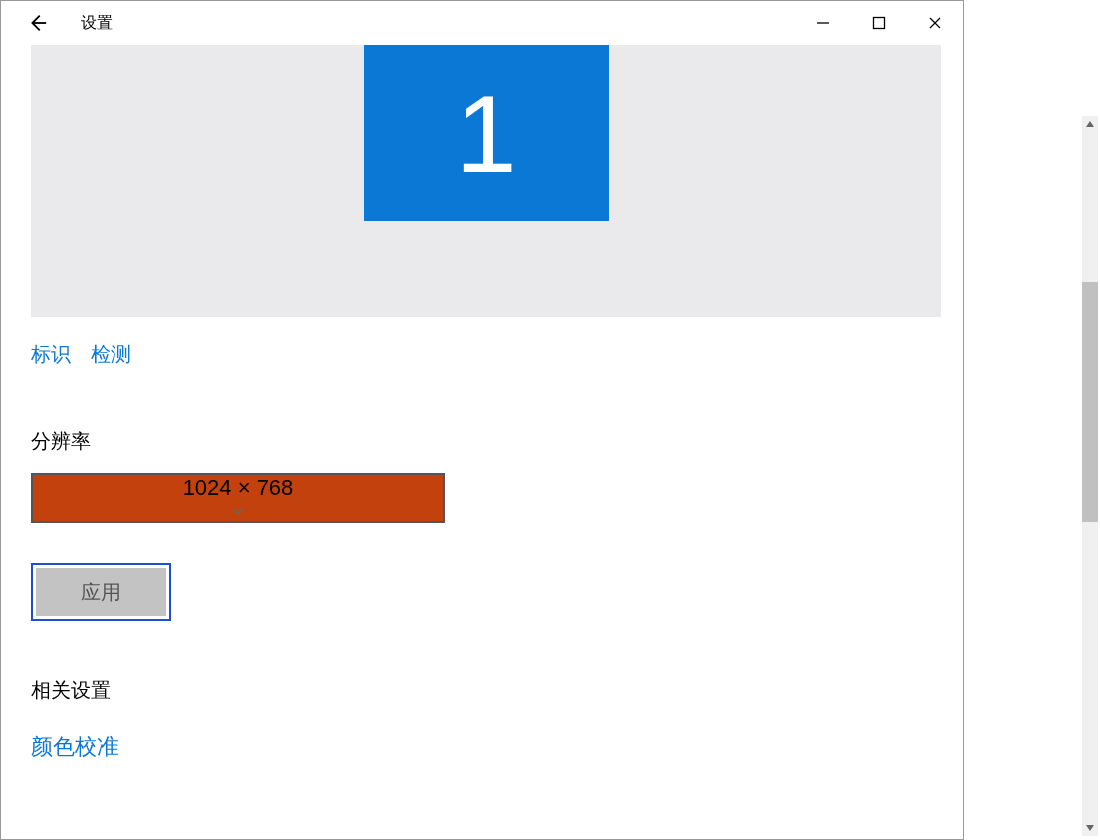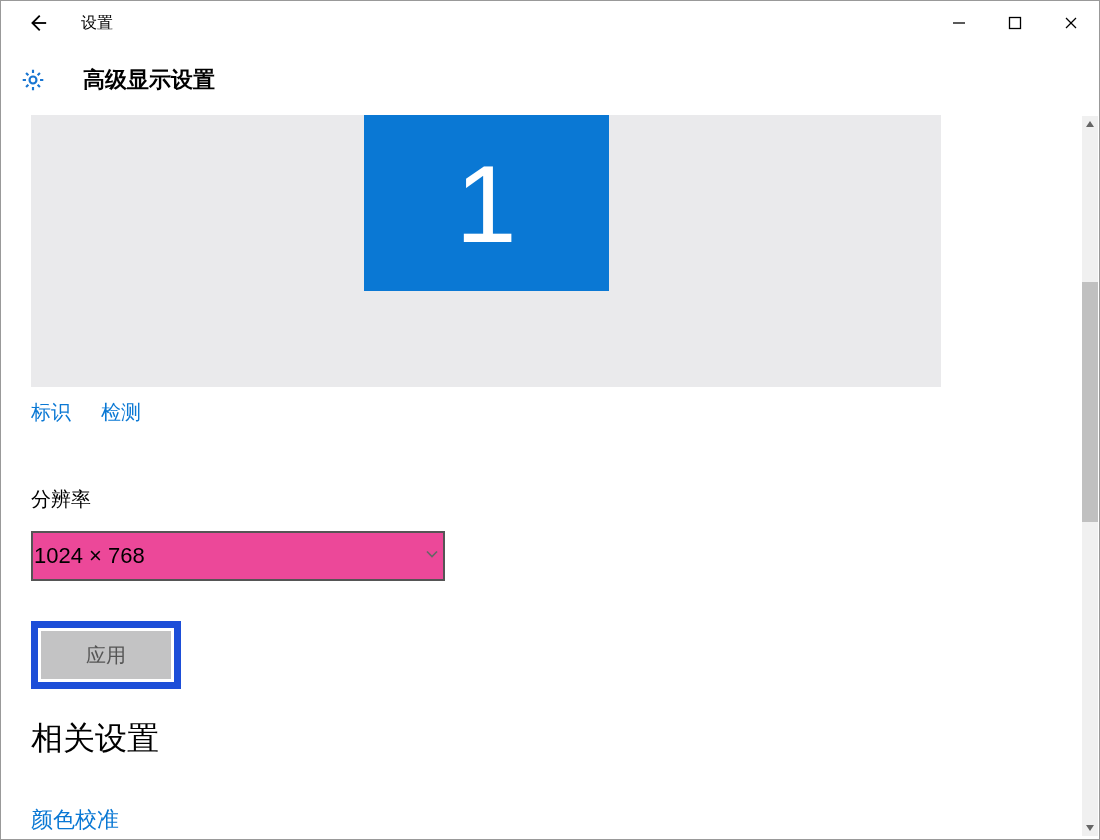--- a/index.html
+++ b/index.html
@@ -1,52 +1,52 @@
 <!DOCTYPE html>
 <html><head>
 <meta charset="utf-8">
 <style>
   * { box-sizing: border-box; margin: 0; padding: 0; }
   html, body { width: 1100px; height: 840px; font-family: "Microsoft YaHei", "Segoe UI", sans-serif; background: #fff; overflow: hidden; }
   
-  .window { width: 1100px; height: 840px; display: flex; flex-direction: column; border: 1px solid #999; }
+  .window { width: 964px; height: 840px; display: flex; flex-direction: column; border: 1px solid #999; }
   
   
   .titlebar { height: 44px; display: flex; align-items: center; background: #fff; padding-left: 20px; }
   .back-btn { width: 32px; height: 32px; display: flex; align-items: center; justify-content: center; font-size: 22px; color: #000; cursor: pointer; }
   .title-text { margin-left: 28px; font-size: 16px; color: #000; }
   .titlebar-spacer { flex: 1; }
   .win-btn { width: 56px; height: 44px; display: flex; align-items: center; justify-content: center; color: #222; font-size: 18px; cursor: pointer; }
   .win-btn svg { width: 14px; height: 14px; }
   
   
   .header-row { height: 70px; display: flex; align-items: center; padding-left: 18px; background: #fff; }
   .gear { color: #1976d2; width: 28px; height: 28px; display: flex; align-items: center; justify-content: center; }
   .page-title { margin-left: 36px; font-size: 22px; font-weight: 600; color: #000; }
   
   
   .content { flex: 1; position: relative; padding: 0 30px 0 30px; overflow: hidden; }
   
   .display-preview { margin-top: 0; width: 910px; height: 272px; background: #eaeaec; display: flex; align-items: flex-start; justify-content: center; padding-top: 0; }
   .monitor-tile { margin-top: 0; width: 245px; height: 176px; background: #0a78d4; color: #fff; display: flex; align-items: center; justify-content: center; font-size: 110px; font-weight: 300; }
   
-  .links-row { margin-top: 12px; display: flex; gap: 30px; }
+  .links-row { margin-top: 24px; display: flex; gap: 20px; }
   .link { color: #0a78d4; font-size: 20px; cursor: pointer; }
   
   .res-label { margin-top: 60px; font-size: 20px; color: #000; }
-  .res-select { margin-top: 18px; width: 414px; height: 50px; border: 2px solid #555; display: flex; align-items: center; padding: 0 1px; cursor: pointer; background: #ec4899; }
+  .res-select { margin-top: 18px; width: 414px; height: 50px; border: 2px solid #555; display: flex; align-items: center; padding: 0 16px; cursor: pointer; background: #c2410c; flex-direction: column; }
   .res-value { font-size: 22px; color: #000; flex: 1; }
   .res-chevron { color: #666; }
   
   .button-row { margin-top: 40px; display: flex; gap: 40px; align-items: flex-start; }
-  .highlight-box { border: 7px solid #1d4ed8; padding: 3px; }
+  .highlight-box { border: 2px solid #1d4ed8; padding: 3px; }
   .std-btn { width: 130px; height: 48px; background: #c3c3c4; color: #555; font-size: 20px; display: flex; align-items: center; justify-content: center; cursor: pointer; border: none; }
   
-  .related-heading { margin-top: 28px; font-size: 32px; font-weight: 400; color: #000; }
-  .related-link { margin-top: 44px; color: #0a78d4; font-size: 22px; cursor: pointer; }
+  .related-heading { margin-top: 56px; font-size: 20px; font-weight: 400; color: #000; }
+  .related-link { margin-top: 28px; color: #0a78d4; font-size: 22px; cursor: pointer; }
   
   
   .scrollbar { position: absolute; right: 2px; top: 116px; width: 16px; height: 720px; background: #f0f0f0; }
   .scroll-arrow { width: 16px; height: 16px; display: flex; align-items: center; justify-content: center; font-size: 10px; color: #666; cursor: pointer; }
   .scroll-track { position: relative; flex: 1; }
   .scroll-thumb { position: absolute; top: 150px; width: 16px; height: 240px; background: #c0c0c0; cursor: pointer; }
   .scrollbar-inner { display: flex; flex-direction: column; height: 100%; }
 </style>
 </head>
 <body>
@@ -73,29 +73,20 @@
         </svg>
     </div>
     <div class="win-btn">
       <svg viewBox="0 0 14 14">
           <line x1="2" y1="2" x2="12" y2="12" stroke="#000" stroke-width="1.3"></line>
           <line x1="12" y1="2" x2="2" y2="12" stroke="#000" stroke-width="1.3"></line>
         </svg>
     </div>
   </div>
 
-  <div class="header-row">
-    <div class="gear">
-      <svg viewBox="0 0 24 24" width="26" height="26" fill="none" stroke="#1976d2" stroke-width="2">
-        <circle cx="12" cy="12" r="3.2"></circle>
-        <path d="M12 2.5v3M12 18.5v3M21.5 12h-3M5.5 12h-3M18.4 5.6l-2.1 2.1M7.7 16.3l-2.1 2.1M18.4 18.4l-2.1-2.1M7.7 7.7L5.6 5.6"></path>
-      </svg>
-    </div>
-    <div class="page-title">高级显示设置</div>
-  </div>
 
   <div class="content">
     <div class="display-preview">
       <div class="monitor-tile">1</div>
     </div>
 
     <div class="links-row">
       <span class="link">标识</span>
       <span class="link">检测</span>
     </div>

